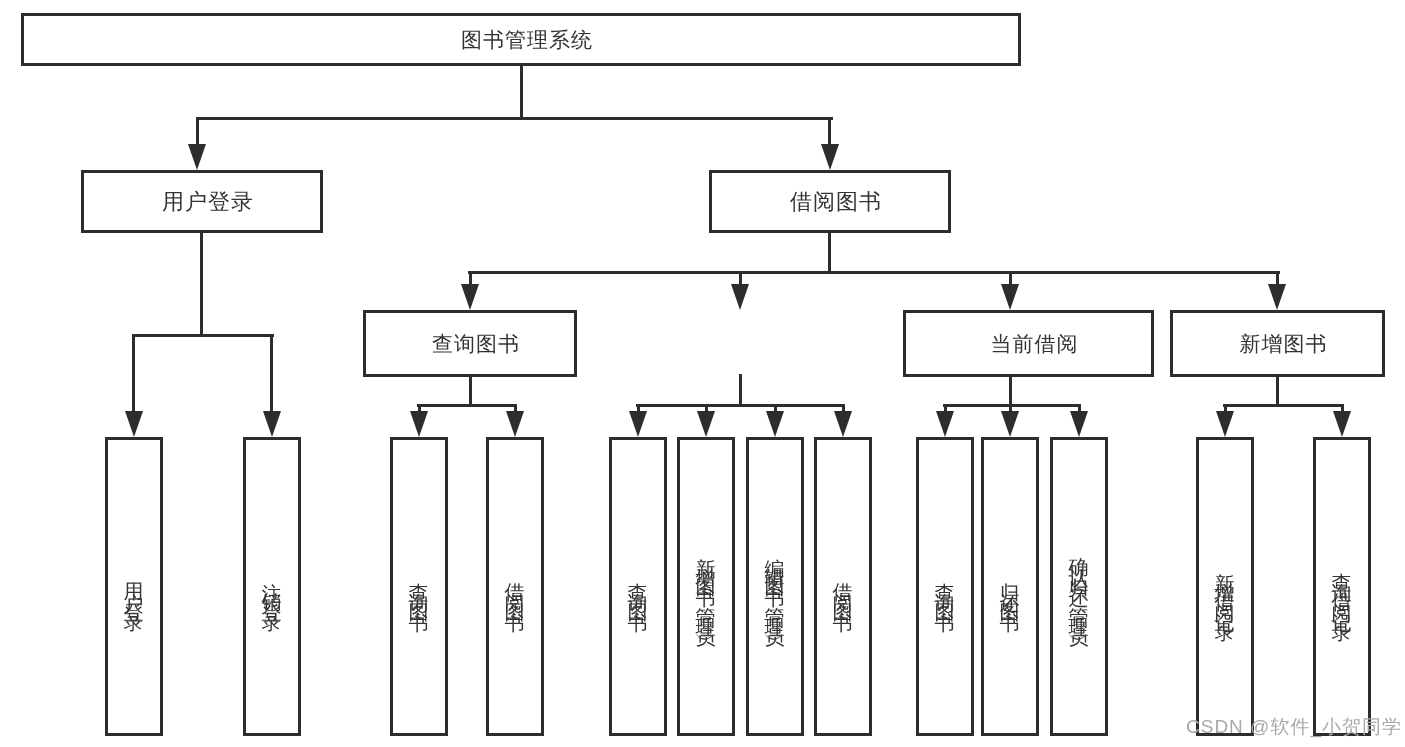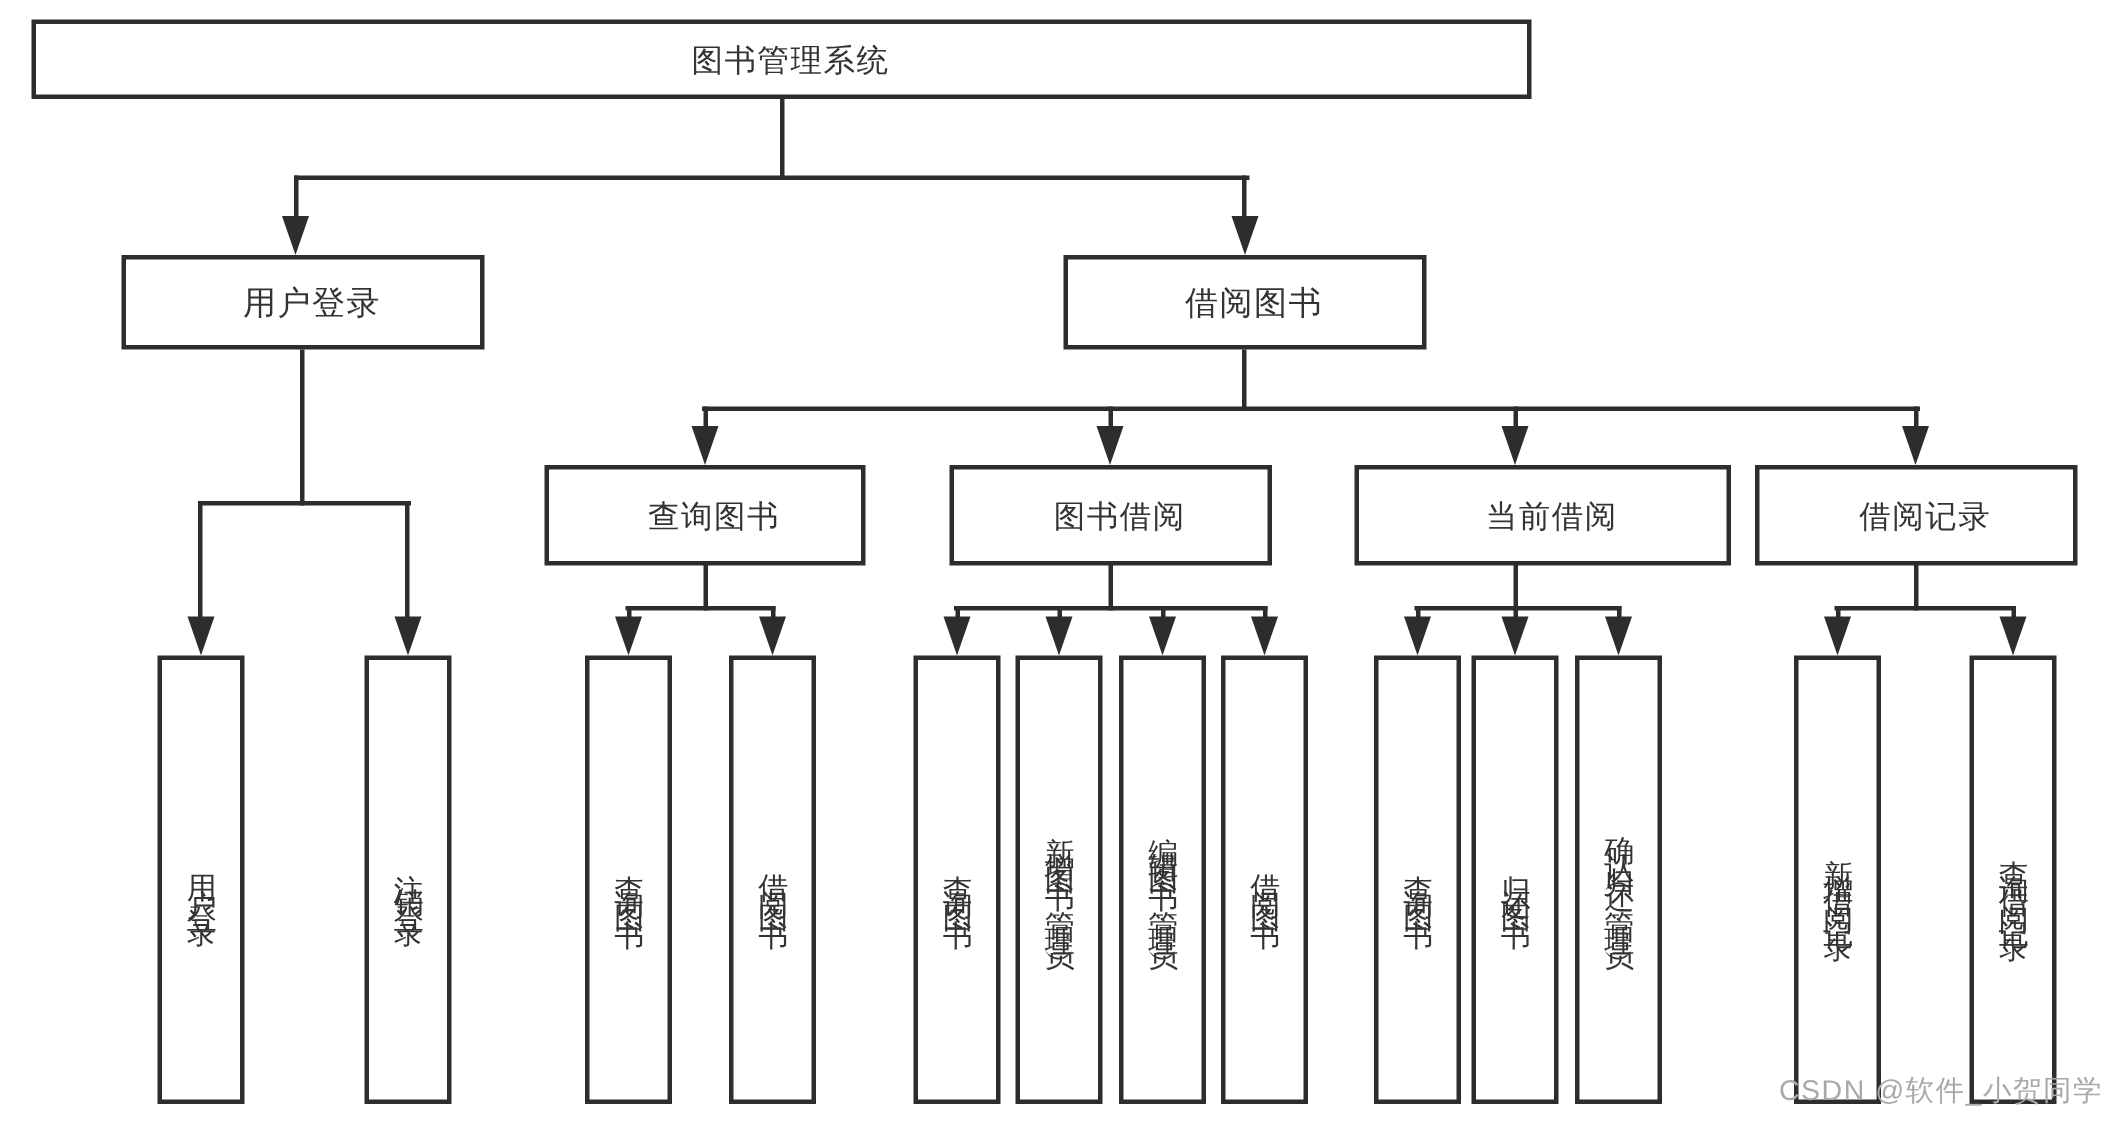--- a/index.html
+++ b/index.html
@@ -72,23 +72,22 @@
   <div class="v" style="left:469px;top:271px;height:16px;"></div>
   <div class="ah" style="left:461px;top:284px;"></div>
   <div class="v" style="left:739px;top:271px;height:16px;"></div>
   <div class="ah" style="left:731px;top:284px;"></div>
   <div class="v" style="left:1009px;top:271px;height:16px;"></div>
   <div class="ah" style="left:1001px;top:284px;"></div>
   <div class="v" style="left:1276px;top:271px;height:16px;"></div>
   <div class="ah" style="left:1268px;top:284px;"></div>
 
   <div class="node hnode" style="left:363px;top:310px;width:214px;height:67px;">查询图书</div>
-  <div class="node hnode" style="left:633px;top:310px;width:215px;height:67px;">图书借阅</div>
   <div class="node hnode" style="left:903px;top:310px;width:251px;height:67px;">当前借阅</div>
-  <div class="node hnode" style="left:1170px;top:310px;width:215px;height:67px;">借阅记录</div>
+  <div class="node hnode" style="left:1170px;top:310px;width:215px;height:67px;">新增图书</div>
 
   <div class="v" style="left:469px;top:374px;height:33px;"></div>
   <div class="h" style="left:417px;top:404px;width:100px;"></div>
   <div class="v" style="left:418px;top:404px;height:10px;"></div>
   <div class="ah" style="left:410px;top:411px;"></div>
   <div class="v" style="left:514px;top:404px;height:10px;"></div>
   <div class="ah" style="left:506px;top:411px;"></div>
 
   <div class="v" style="left:739px;top:374px;height:33px;"></div>
   <div class="h" style="left:636px;top:404px;width:209px;"></div>

